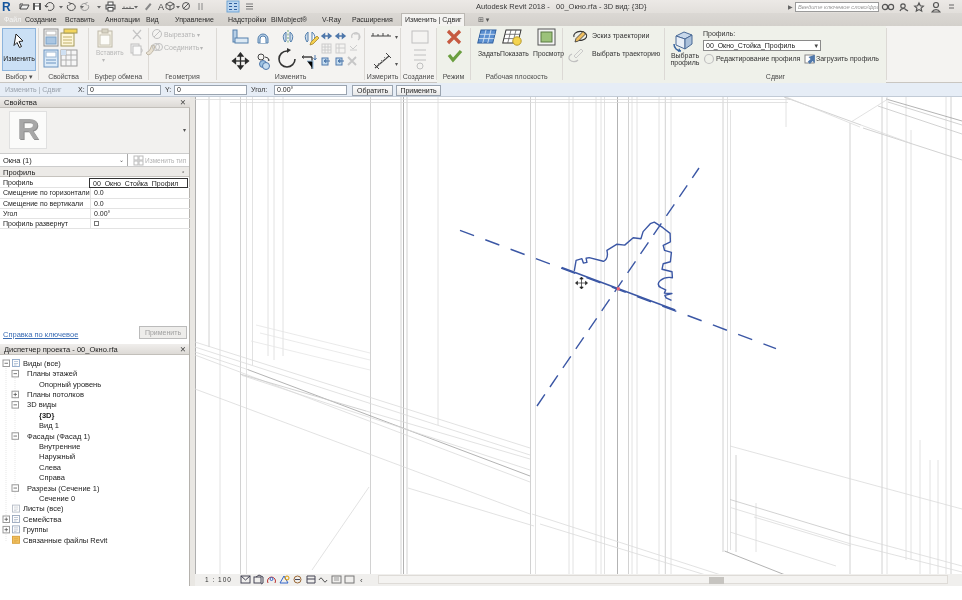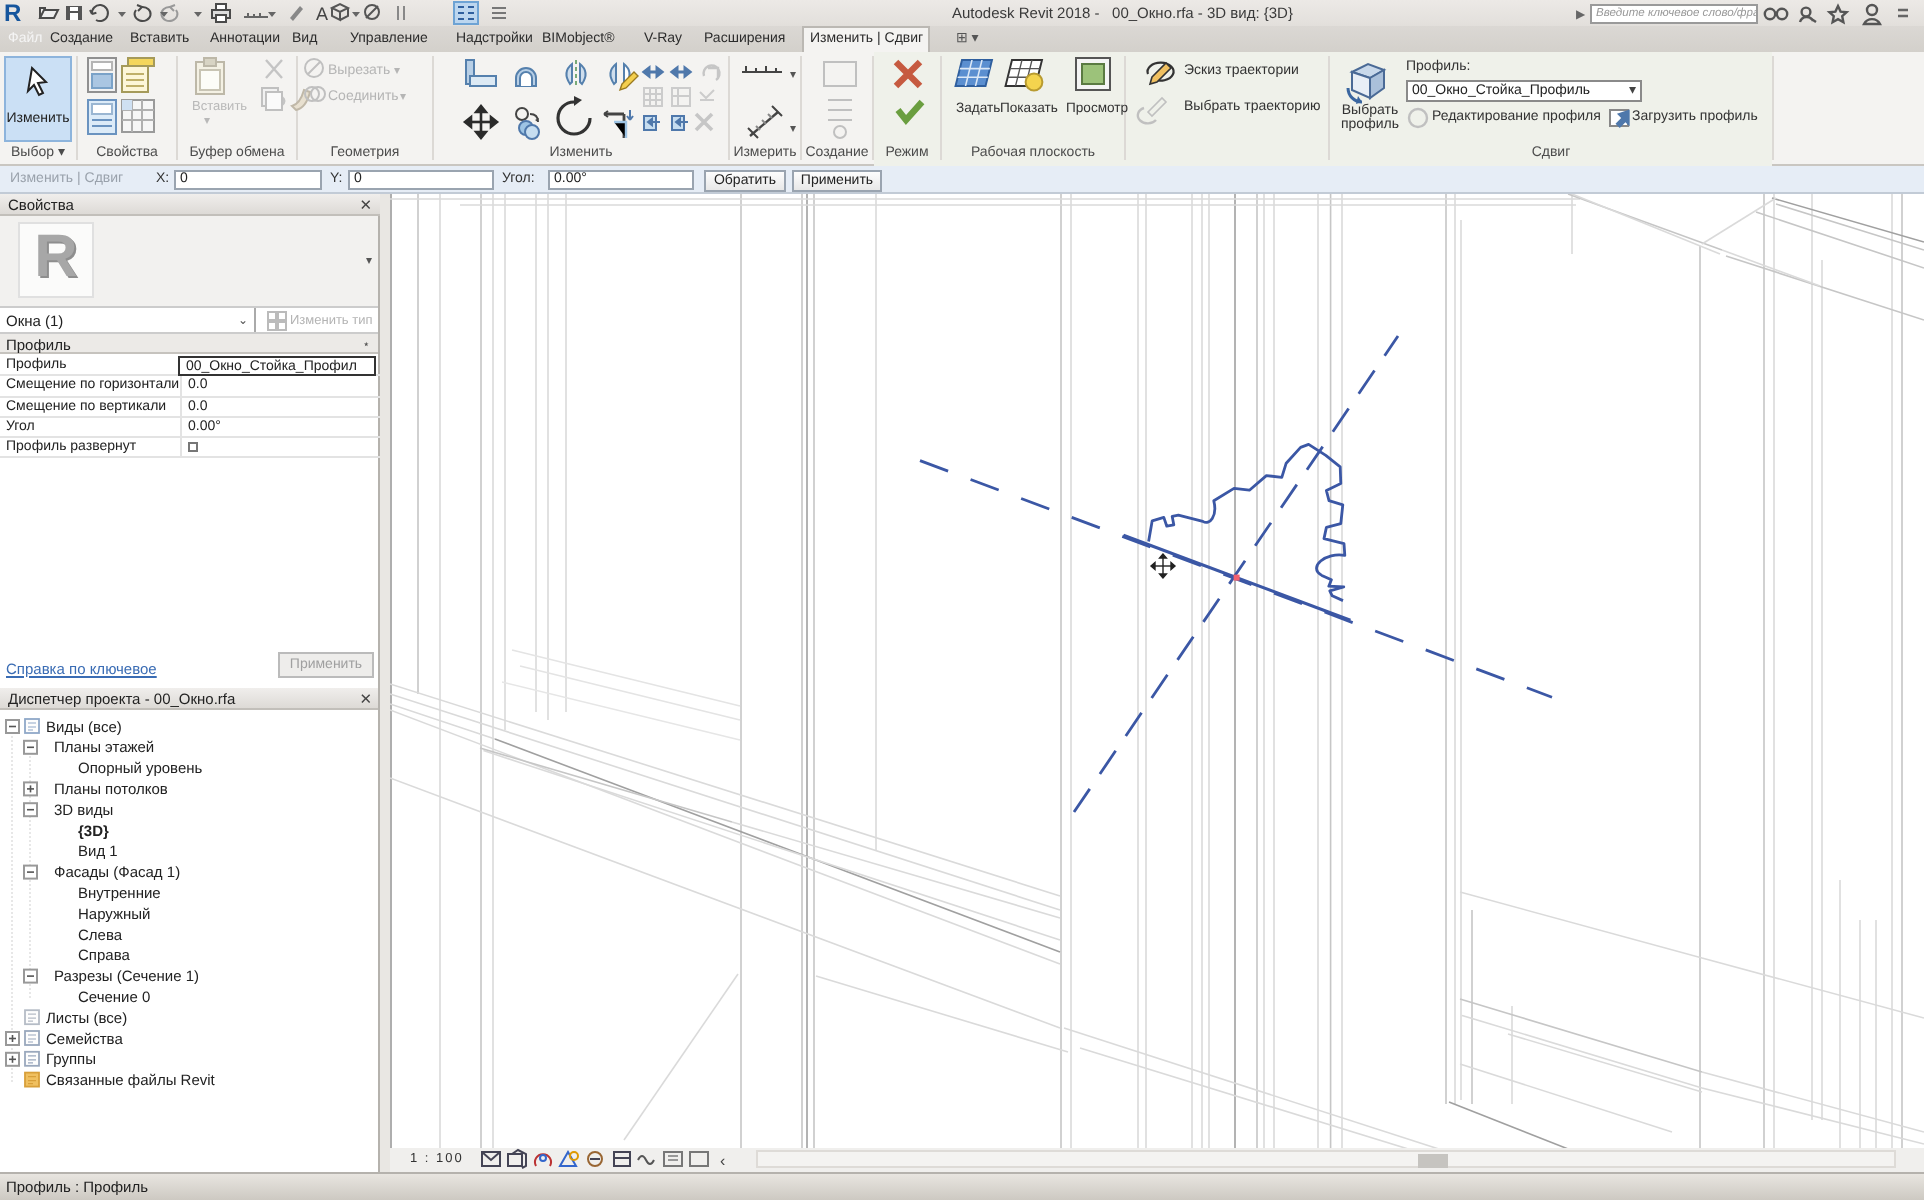--- a/index.html
+++ b/index.html
@@ -547,17 +547,14 @@
         <g transform="translate(106,1)" stroke="#445" fill="none" stroke-width="1">
           <rect x="0" y="1" width="9" height="7" stroke="#777"></rect>
         </g>
         <text x="121" y="9" font-size="8" fill="#444">‹</text>
       </svg>
   <div class="abs" style="left:183px;top:1px;width:570px;height:9px;background:#f4f3f1;border:1px solid #dedbd7">
     <div class="abs" style="left:330px;top:0.5px;width:15px;height:7px;background:#c6c4c0"></div>
   </div>
 </div>
 
-<div id="statusbar" class="abs">
-      <span class="abs" style="left:3px;top:2px">Профиль : Профиль</span>
-    </div>
 
 </div>
 
 </body></html>

